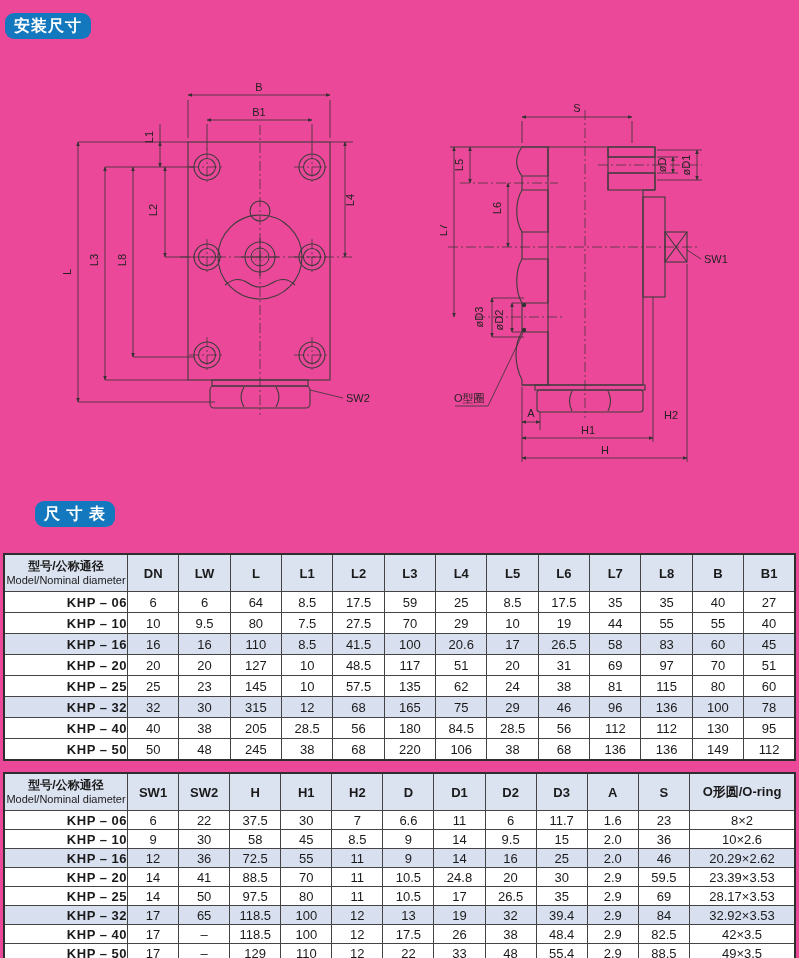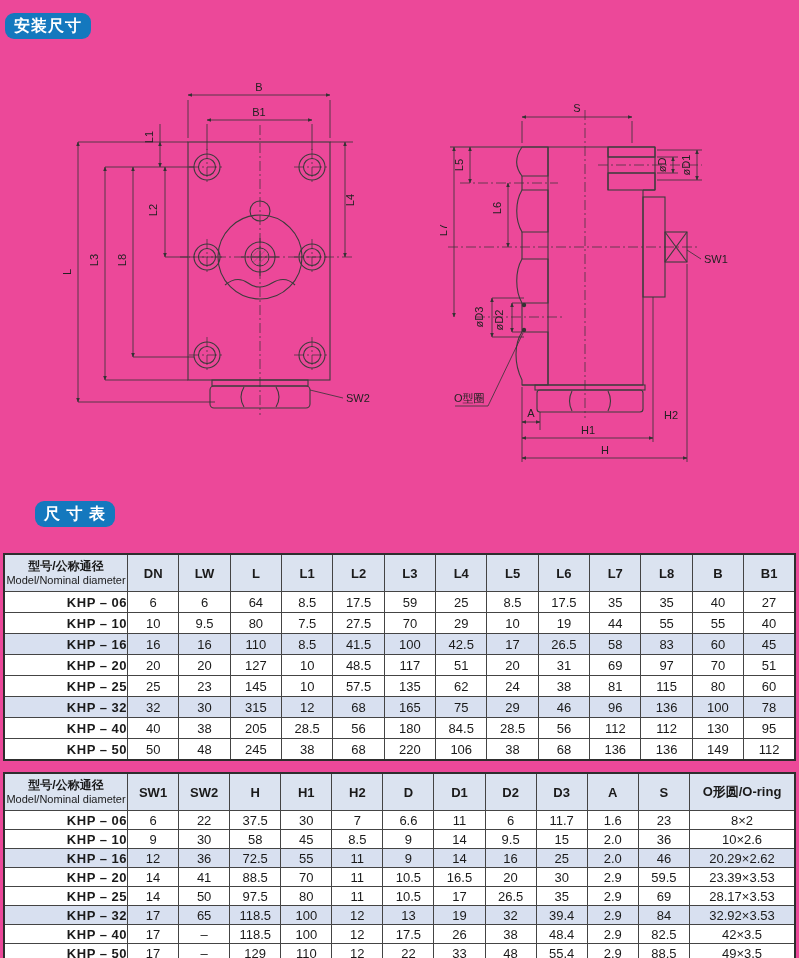--- a/index.html
+++ b/index.html
@@ -258,21 +258,21 @@
           <td>40</td>
         </tr>
         <tr class="hl">
           <td class="model-td">KHP – 16</td>
           <td>16</td>
           <td>16</td>
           <td>110</td>
           <td>8.5</td>
           <td>41.5</td>
           <td>100</td>
-          <td>42.5</td>
+          <td>20.6</td>
           <td>17</td>
           <td>26.5</td>
           <td>58</td>
           <td>83</td>
           <td>60</td>
           <td>45</td>
         </tr>
         <tr>
           <td class="model-td">KHP – 20</td>
           <td>20</td>
@@ -424,21 +424,21 @@
           <td>20.29×2.62</td>
         </tr>
         <tr>
           <td class="model-td">KHP – 20</td>
           <td>14</td>
           <td>41</td>
           <td>88.5</td>
           <td>70</td>
           <td>11</td>
           <td>10.5</td>
-          <td>16.5</td>
+          <td>24.8</td>
           <td>20</td>
           <td>30</td>
           <td>2.9</td>
           <td>59.5</td>
           <td>23.39×3.53</td>
         </tr>
         <tr>
           <td class="model-td">KHP – 25</td>
           <td>14</td>
           <td>50</td>

